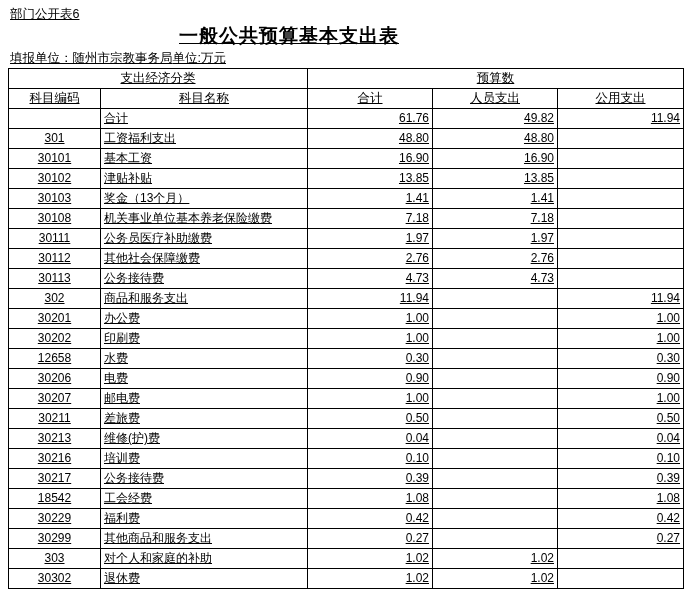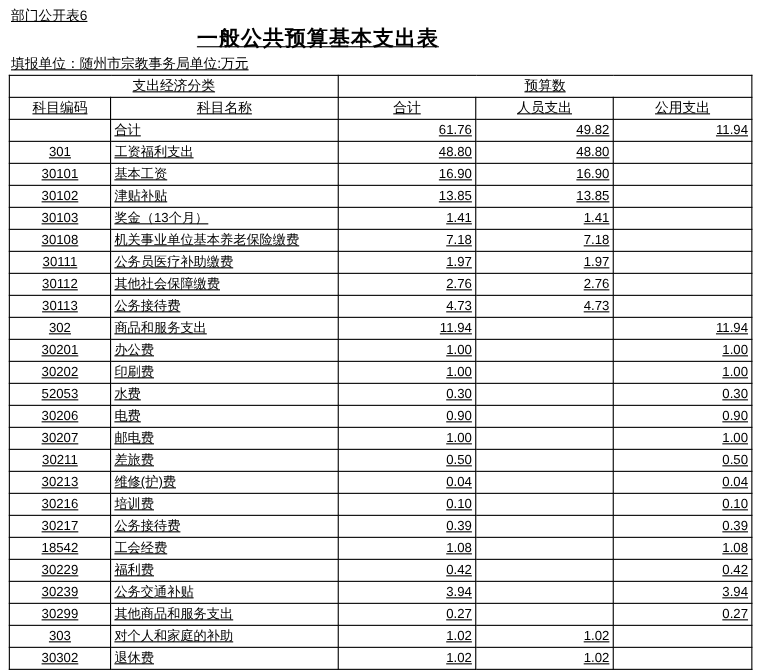--- a/index.html
+++ b/index.html
@@ -199,21 +199,21 @@
           <td class="num">1.00</td>
         </tr>
         <tr>
           <td class="code">30202</td>
           <td class="name indent-2">印刷费</td>
           <td class="num">1.00</td>
           <td class="num"></td>
           <td class="num">1.00</td>
         </tr>
         <tr>
-          <td class="code">52053</td>
+          <td class="code">12658</td>
           <td class="name indent-2">水费</td>
           <td class="num">0.30</td>
           <td class="num"></td>
           <td class="num">0.30</td>
         </tr>
         <tr>
           <td class="code">30206</td>
           <td class="name indent-2">电费</td>
           <td class="num">0.90</td>
           <td class="num"></td>
@@ -262,27 +262,20 @@
           <td class="num">1.08</td>
         </tr>
         <tr>
           <td class="code">30229</td>
           <td class="name indent-2">福利费</td>
           <td class="num">0.42</td>
           <td class="num"></td>
           <td class="num">0.42</td>
         </tr>
         <tr>
-          <td class="code">30239</td>
-          <td class="name indent-2">公务交通补贴</td>
-          <td class="num">3.94</td>
-          <td class="num"></td>
-          <td class="num">3.94</td>
-        </tr>
-        <tr>
           <td class="code">30299</td>
           <td class="name indent-2">其他商品和服务支出</td>
           <td class="num">0.27</td>
           <td class="num"></td>
           <td class="num">0.27</td>
         </tr>
         <tr>
           <td class="code">303</td>
           <td class="name indent-1">对个人和家庭的补助</td>
           <td class="num">1.02</td>

